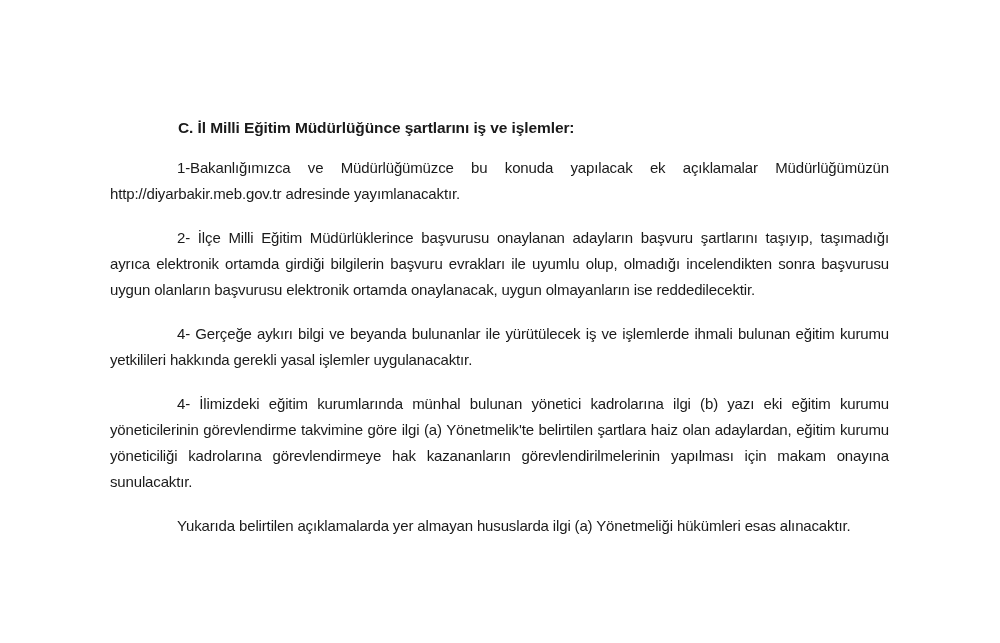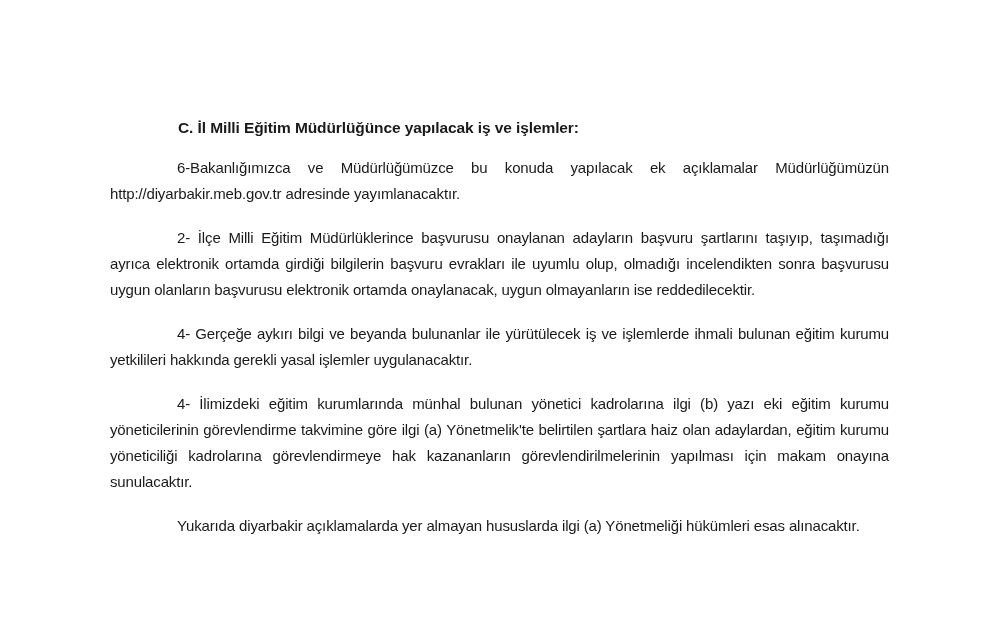--- a/index.html
+++ b/index.html
@@ -43,21 +43,21 @@
       text-align: justify;
       text-indent: 67px;
       letter-spacing: -0.15px;
     }
   </style>
 </head>
 <body>
 
 <div class="page">
   <div class="content">
-    <div class="heading">C. İl Milli Eğitim Müdürlüğünce yapılacak iş ve işlemler:</div>
+    <div class="heading">C. İl Milli Eğitim Müdürlüğünce şartlarını iş ve işlemler:</div>
 
-    <p class="para">6-Bakanlığımızca ve Müdürlüğümüzce bu konuda yapılacak ek açıklamalar Müdürlüğümüzün http://diyarbakir.meb.gov.tr adresinde yayımlanacaktır.</p>
+    <p class="para">1-Bakanlığımızca ve Müdürlüğümüzce bu konuda yapılacak ek açıklamalar Müdürlüğümüzün http://diyarbakir.meb.gov.tr adresinde yayımlanacaktır.</p>
     <p class="para">2- İlçe Milli Eğitim Müdürlüklerince başvurusu onaylanan adayların başvuru şartlarını taşıyıp, taşımadığı ayrıca elektronik ortamda girdiği bilgilerin başvuru evrakları ile uyumlu olup, olmadığı incelendikten sonra başvurusu uygun olanların başvurusu elektronik ortamda onaylanacak, uygun olmayanların ise reddedilecektir.</p>
     <p class="para">4- Gerçeğe aykırı bilgi ve beyanda bulunanlar ile yürütülecek iş ve işlemlerde ihmali bulunan eğitim kurumu yetkilileri hakkında gerekli yasal işlemler uygulanacaktır.</p>
     <p class="para">4- İlimizdeki eğitim kurumlarında münhal bulunan yönetici kadrolarına ilgi (b) yazı eki eğitim kurumu yöneticilerinin görevlendirme takvimine göre ilgi (a) Yönetmelik'te belirtilen şartlara haiz olan adaylardan, eğitim kurumu yöneticiliği kadrolarına görevlendirmeye hak kazananların görevlendirilmelerinin yapılması için makam onayına sunulacaktır.</p>
-    <p class="para">Yukarıda diyarbakir açıklamalarda yer almayan hususlarda ilgi (a) Yönetmeliği hükümleri esas alınacaktır.</p>
+    <p class="para">Yukarıda belirtilen açıklamalarda yer almayan hususlarda ilgi (a) Yönetmeliği hükümleri esas alınacaktır.</p>
   </div>
 </div>
 
 </body></html>

